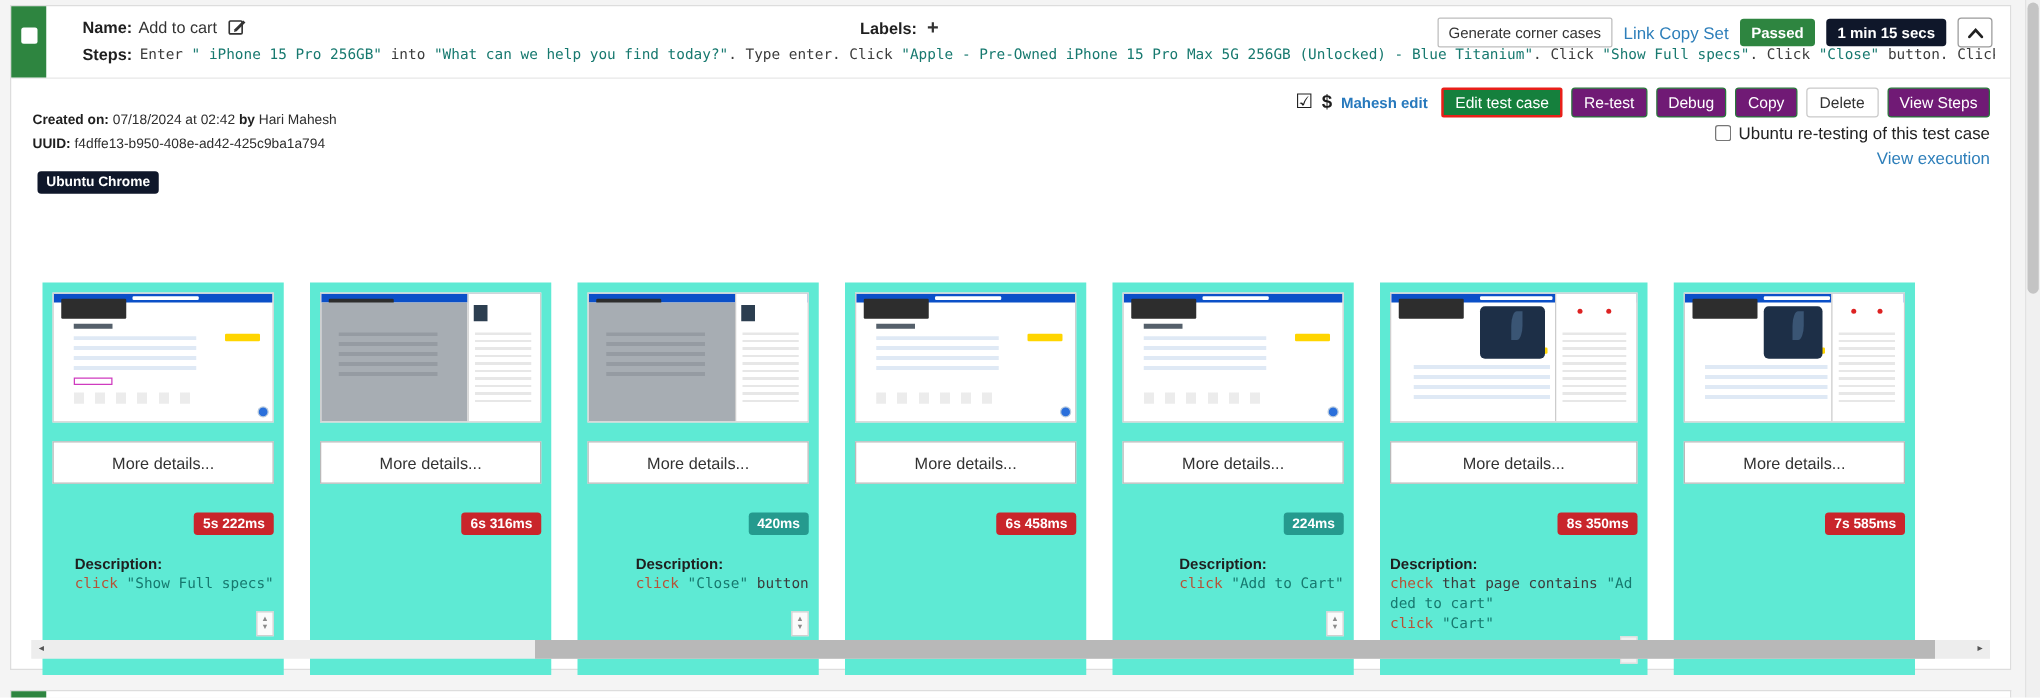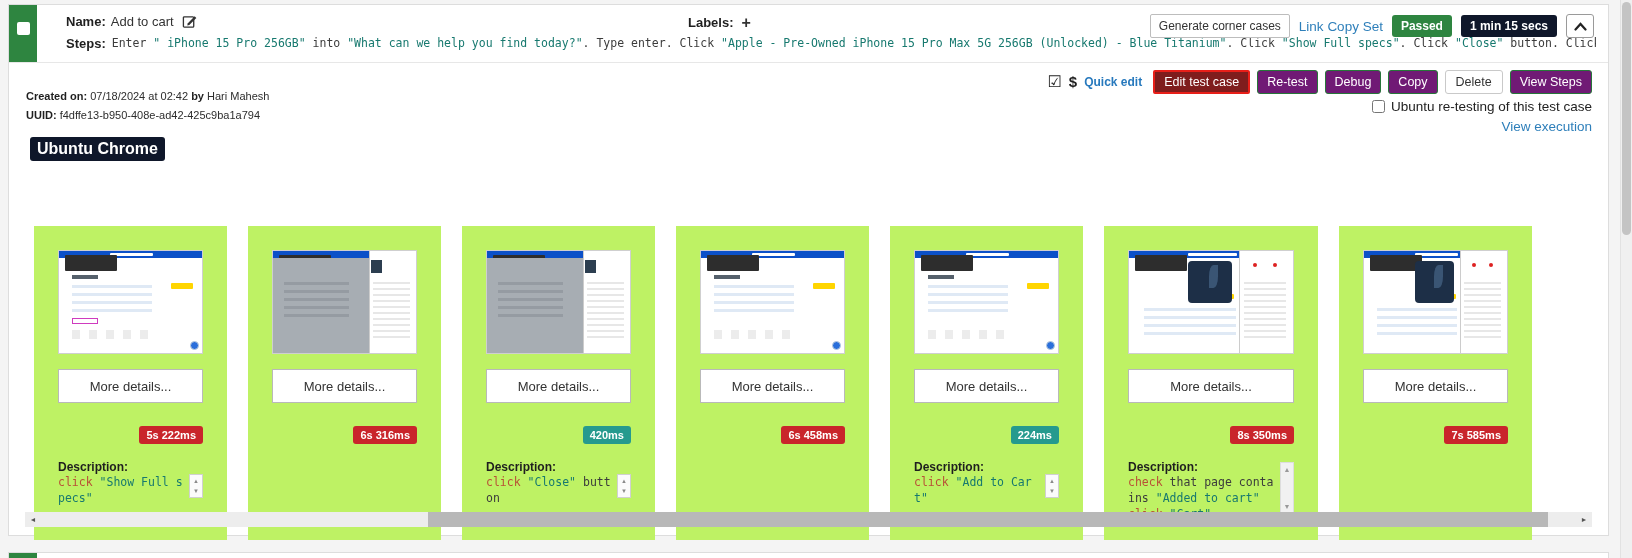--- a/index.html
+++ b/index.html
@@ -27,37 +27,37 @@
   .collapse-btn { width:28px; height:24px; background:#fff; border:1px solid #9a9a9a; border-radius:3px; display:flex; align-items:center; justify-content:center; cursor:pointer; }
   .steps-row { display:flex; gap:6px; font-size:13px; white-space:nowrap; overflow:hidden; margin-top:4px; }
   .code { font-family:"DejaVu Sans Mono", monospace; font-size:11.5px; }
   .seg-plain { color:#3c3c3c; }
   .seg-str { color:#17796f; }
   .seg-kw { color:#b85136; }
 
   
   .pbody { position:relative; height:473px; }
   .meta { position:absolute; left:17px; top:24px; font-size:11px; line-height:19px; color:#2d2d2d; }
-  .env-badge { position:absolute; left:21px; top:74px; font-size:16px; padding:3px 7px; }
+  .env-badge { position:absolute; left:21px; top:74px; font-size:11px; padding:3px 7px; }
 
   .actions { position:absolute; right:16px; top:7px; display:flex; flex-direction:column; align-items:flex-end; gap:5px; }
   .act-row1 { display:flex; align-items:center; gap:7px; }
   .mini-ic { font-size:16px; color:#1d1d1d; cursor:pointer; line-height:16px; }
   .dollar { font-weight:700; font-size:15px; }
   .quick-edit { font-size:12px; font-weight:700; color:#2779bd; cursor:pointer; margin-right:4px; }
   .btn-green { background:#701a75; border:1px solid #27763a; color:#fff; font-size:12.5px; padding:4px 9px; border-radius:3px; cursor:pointer; font-family:inherit; }
-  .btn-edit { background:#7f1d1d; border:2px solid #e81f19; color:#fff; font-size:12.5px; padding:3px 9px; border-radius:2px; cursor:pointer; font-family:inherit; }
+  .btn-edit { background:#15803d; border:2px solid #e81f19; color:#fff; font-size:12.5px; padding:3px 9px; border-radius:2px; cursor:pointer; font-family:inherit; }
   .btn-delete { background:#fff; border:1px solid #c9c9c9; color:#333; font-size:12.5px; padding:4px 10px; border-radius:3px; cursor:pointer; font-family:inherit; }
   .act-row2 { display:flex; align-items:center; gap:6px; font-size:13.5px; color:#222; }
   .act-row2 input { width:13px; height:13px; }
   .view-exec { font-size:13.5px; }
 
   
   .cards { position:absolute; left:25px; top:163px; display:flex; gap:21px; }
-  .card { width:193px; height:314px; background:#bef264; padding:24px; flex:0 0 auto; }
+  .card { width:193px; height:314px; background:#5eead4; padding:8px; flex:0 0 auto; }
   .card.wide { width:214px; }
   .thumb { height:104px; background:#fff; border:1px solid #cfcfcf; position:relative; overflow:hidden; margin-bottom:15px; cursor:pointer; }
   .thumb > div { display:none; position:absolute; }
   .t-bar { top:0; left:0; right:0; height:7px; background:#0b50c8; }
   .t-search { top:2px; left:36%; width:30%; height:3px; background:#fff; border-radius:1px; }
   .t-popup { top:4px; left:6px; width:52px; height:16px; background:#2d2d2d; border-radius:1px; }
   .t-heading { left:9%; top:24%; width:18%; height:4px; background:#55606b; }
   .t-rows { left:9%; top:33%; width:56%; height:30%; background:repeating-linear-gradient(to bottom,#dfe9f5 0 3px,#fff 3px 8px); }
   .t-yellow { right:6%; top:31%; width:16%; height:6px; background:#ffd500; border-radius:1px; }
   .t-pink { left:9%; top:66%; width:18%; height:6px; background:#fff; border:1px solid #cf3bbf; }
@@ -77,21 +77,21 @@
   .thumb-b .t-bar,.thumb-b .t-popup,.thumb-b .t-dim,.thumb-b .t-dimrows,.thumb-b .t-side,.thumb-b .t-sideimg,.thumb-b .t-siderows { display:block; }
   .thumb-c .t-bar,.thumb-c .t-search,.thumb-c .t-popup,.thumb-c .t-phone,.thumb-c .t-phone-glow,.thumb-c .t-rows,.thumb-c .t-side,.thumb-c .t-siderows,.thumb-c .t-reddot1,.thumb-c .t-reddot2,.thumb-c .t-yellow { display:block; }
   .thumb-c .t-rows { top:56%; height:30%; }
   .thumb-c .t-yellow { right:36%; top:42%; width:13%; height:5px; }
 
   .more-btn { width:100%; height:34px; background:#fff; border:1px solid #b9b9b9; font-size:13px; color:#333; cursor:pointer; margin-bottom:22px; font-family:inherit; }
   .badge-row { text-align:right; margin-bottom:16px; }
   .dur { font-size:11px; padding:3px 7px; }
   .tone-red { background:#c9252b; }
   .tone-teal { background:#259a8e; }
-  .desc-wrap { display:flex; align-items:flex-start; }
+  .desc-wrap { display:flex; align-items:flex-end;flex-direction:column; }
   .desc-main { flex:1; min-width:0; }
   .desc-label { font-size:12px; font-weight:700; color:#1f1f1f; margin-bottom:1px; }
   .desc-code { font-family:"DejaVu Sans Mono", monospace; font-size:11.5px; line-height:1.38; white-space:pre-wrap; word-break:break-all; }
   .spinner { flex:0 0 14px; width:14px; height:24px; border:1px solid #d0d0d0; background:#fbfbfb; display:flex; flex-direction:column; align-items:center; justify-content:space-between; font-size:6px; color:#8a8a8a; padding:3px 0; margin-left:4px; margin-top:14px; cursor:pointer; }
   .spinner.tall { height:52px; background:#f1f1f1; border-color:#ddd; margin-top:2px; font-size:7px; color:#999; }
 
   
   .h-scroll { position:absolute; left:16px; right:16px; top:449px; height:15px; background:#ededed; display:flex; align-items:center; }
   .h-arrow { flex:0 0 16px; text-align:center; font-size:7px; color:#555; cursor:pointer; line-height:15px; }
   .h-track { flex:1; position:relative; height:100%; }
@@ -154,21 +154,21 @@
         <span class="b">UUID:</span>
         <span>f4dffe13-b950-408e-ad42-425c9ba1a794</span>
       </div>
     </div>
     <span class="badge bg-teal env-badge">Ubuntu Chrome</span>
 
     <div class="actions">
       <div class="act-row1">
         <span class="mini-ic">☑</span>
         <span class="mini-ic dollar">$</span>
-        <span class="quick-edit">Quick edit</span>
+        <span class="quick-edit">Mahesh edit</span>
         <button class="btn-edit">Edit test case</button>
         <button class="btn-green">Re-test</button>
         <button class="btn-green">Debug</button>
         <button class="btn-green">Copy</button>
         <button class="btn-delete">Delete</button>
         <button class="btn-green">View Steps</button>
       </div>
       <div class="act-row2">
         <input type="checkbox" style="">
         <span>Ubuntu re-testing of this test case</span>

